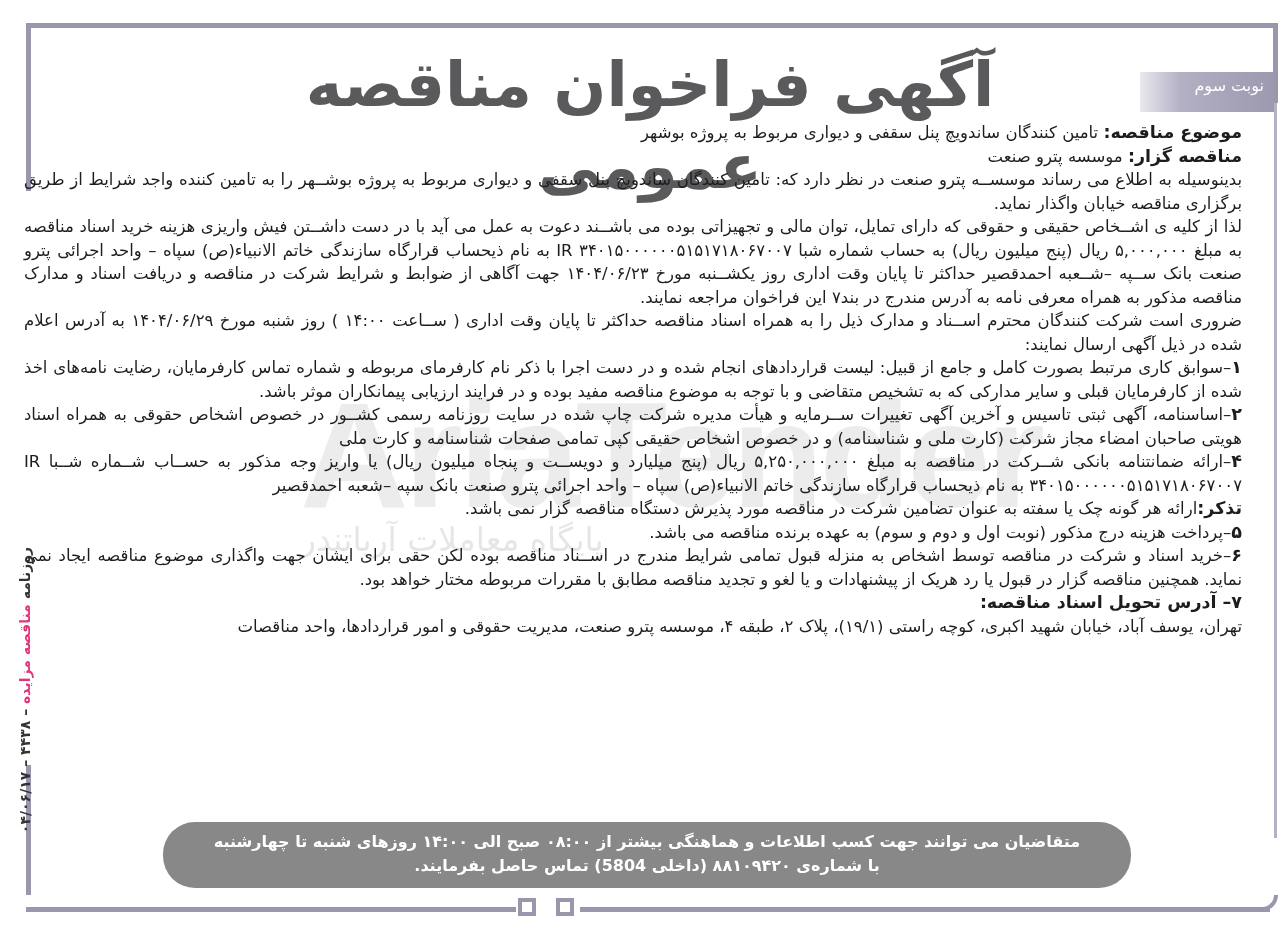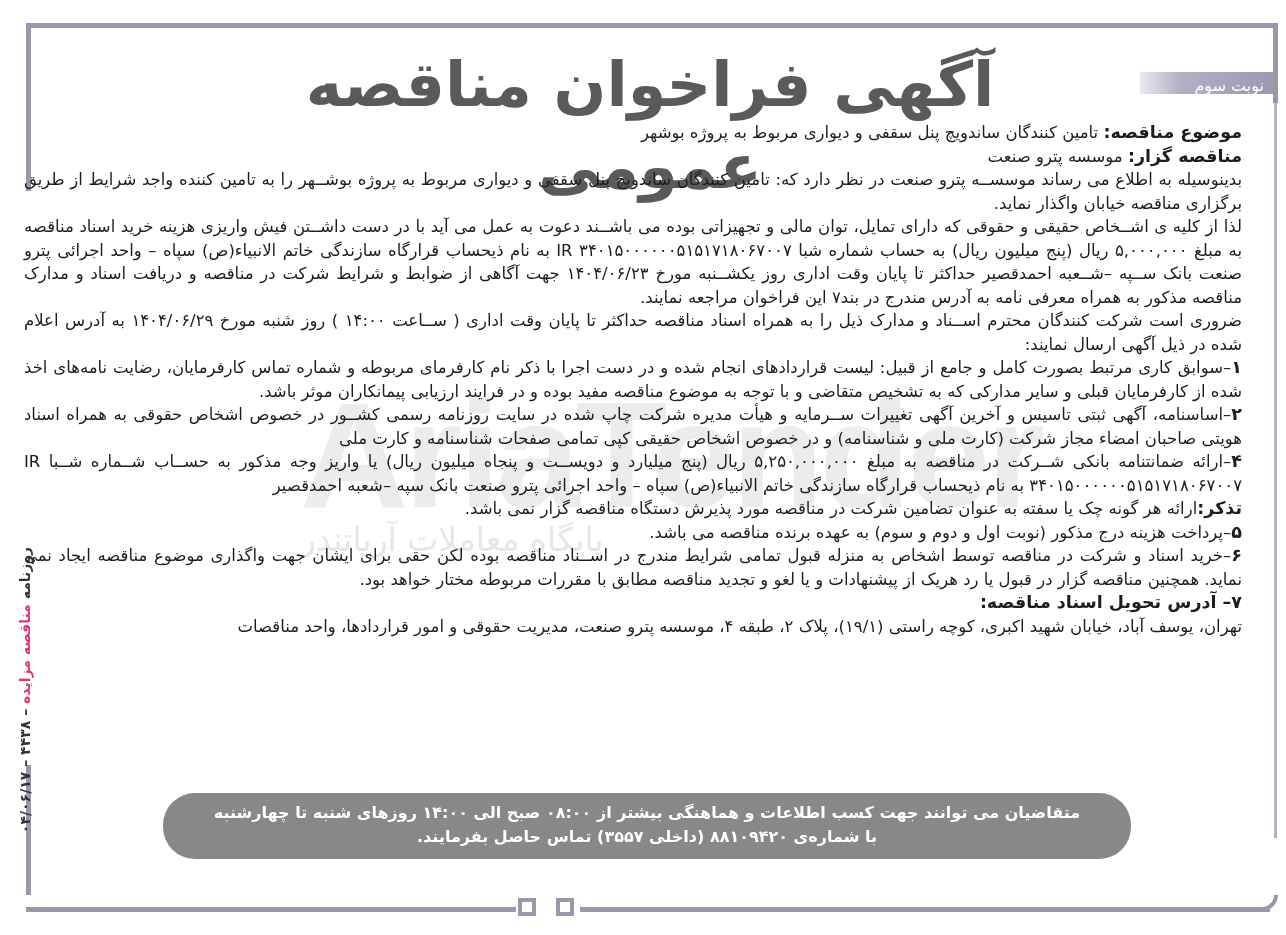--- a/index.html
+++ b/index.html
@@ -18,21 +18,21 @@
     .frame-bottom-corner { position: absolute; left: 1262px; top: 895px; width: 16px; height: 16px; border-right: 4px solid #9a97ad; border-bottom: 4px solid #9a97ad; border-bottom-right-radius: 16px; box-sizing: border-box; }
     .deco-box { position: absolute; top: 898px; width: 18px; height: 18px; border: 4px solid #9a97ad; background: #fff; box-sizing: border-box; }
 
     
     .title {
       position: absolute; left: 290px; top: 44px; width: 720px; text-align: center;
       font-family: "DejaVu Sans", sans-serif; font-weight: bold; font-size: 62px; line-height: 82px;
       color: #5a5a5c; letter-spacing: -1px;
     }
     .round-badge {
-      position: absolute; left: 1140px; top: 72px; width: 134px; height: 22px;
+      position: absolute; left: 1140px; top: 72px; width: 134px; height: 40px;
       background: linear-gradient(to left, #9c99b0 0%, #b3b0c4 70%, #eae9f0 100%);
       color: #ffffff; font-size: 16px; line-height: 28px; text-align: right; padding-right: 10px; box-sizing: border-box;
     }
 
     
     .watermark {
       position: absolute; left: 300px; top: 380px; font-family: Liberation Sans, sans-serif;
       font-size: 150px; font-weight: bold; color: rgba(200,200,200,0.35); direction: ltr; letter-spacing: -4px;
       pointer-events: none; line-height: 150px;
     }
@@ -44,21 +44,21 @@
     
     .content {
       position: absolute; right: 44px; top: 121px; width: 1218px;
       font-size: 16.5px; line-height: 23.5px; text-align: justify; text-align-last: right;
     }
     .content p { margin: 0; }
     .lbl { font-weight: bold; font-size: 17.5px; }
 
     
     .footer-box {
-      position: absolute; left: 163px; top: 793px; width: 968px; height: 66px;
+      position: absolute; left: 163px; top: 822px; width: 968px; height: 66px;
       background: #888889; border-radius: 32px; color: #ffffff;
       text-align: center; font-weight: bold; font-size: 16px; line-height: 24px;
       padding-top: 8px; box-sizing: border-box;
     }
 
     
     .side-label {
       position: absolute; left: 12px; top: 600px; width: 26px; height: 180px;
       display: flex; align-items: center; justify-content: center;
     }
@@ -120,21 +120,21 @@
   <p>
     <span class="lbl">۶</span><span>–خرید اسناد و شرکت در مناقصه توسط اشخاص به منزله قبول تمامی شرایط مندرج در اســناد مناقصه بوده لکن حقی برای ایشان جهت واگذاری موضوع مناقصه ایجاد نمی نماید. همچنین مناقصه گزار در قبول یا رد هریک از پیشنهادات و یا لغو و تجدید مناقصه مطابق با مقررات مربوطه مختار خواهد بود.</span>
   </p>
 
   <p class="lbl">۷– آدرس تحویل اسناد مناقصه:</p>
   <p>تهران، یوسف آباد، خیابان شهید اکبری، کوچه راستی (۱۹/۱)، پلاک ۲، طبقه ۴، موسسه پترو صنعت، مدیریت حقوقی و امور قراردادها، واحد مناقصات</p>
 </div>
 
 <div class="footer-box">
   <div>متقاضیان می توانند جهت کسب اطلاعات و هماهنگی بیشتر از ۰۸:۰۰ صبح الی ۱۴:۰۰ روزهای شنبه تا چهارشنبه</div>
-  <div>با شماره‌ی ۸۸۱۰۹۴۲۰ (داخلی ۳۵۵۷) تماس حاصل بفرمایند.</div>
+  <div>با شماره‌ی ۸۸۱۰۹۴۲۰ (داخلی 5804) تماس حاصل بفرمایند.</div>
 </div>
 
 <div class="side-label">
   <div class="side-label-inner">
     <span>روزنامه</span>
     <span class="side-brand">مناقصه مزایده</span>
     <span>– ۴۴۳۸ – ۰۴/۰۶/۱۷</span>
   </div>
 </div>
 

